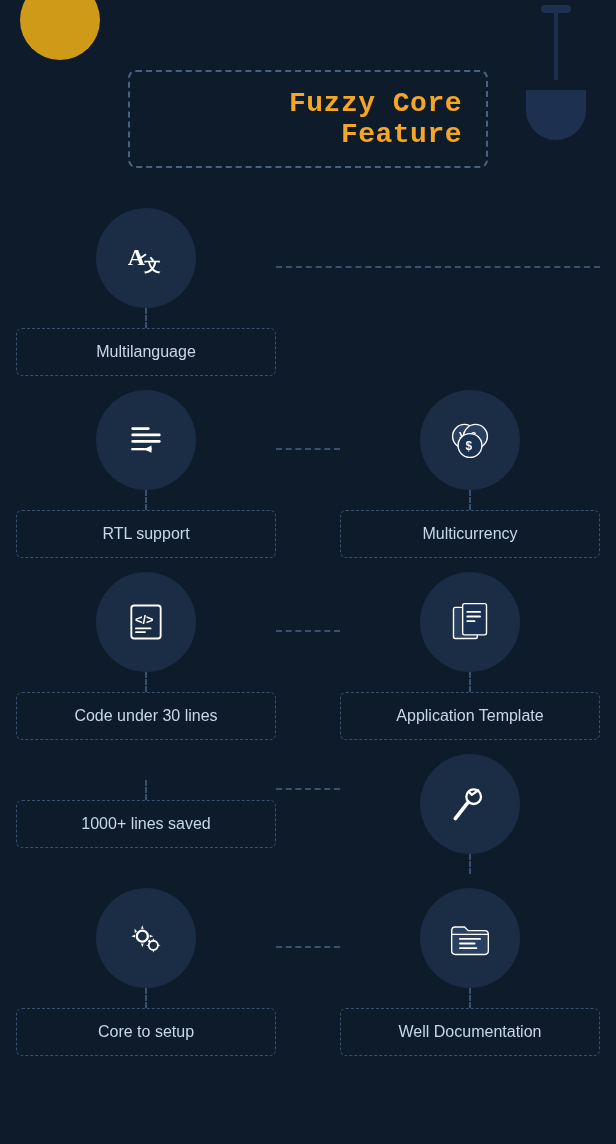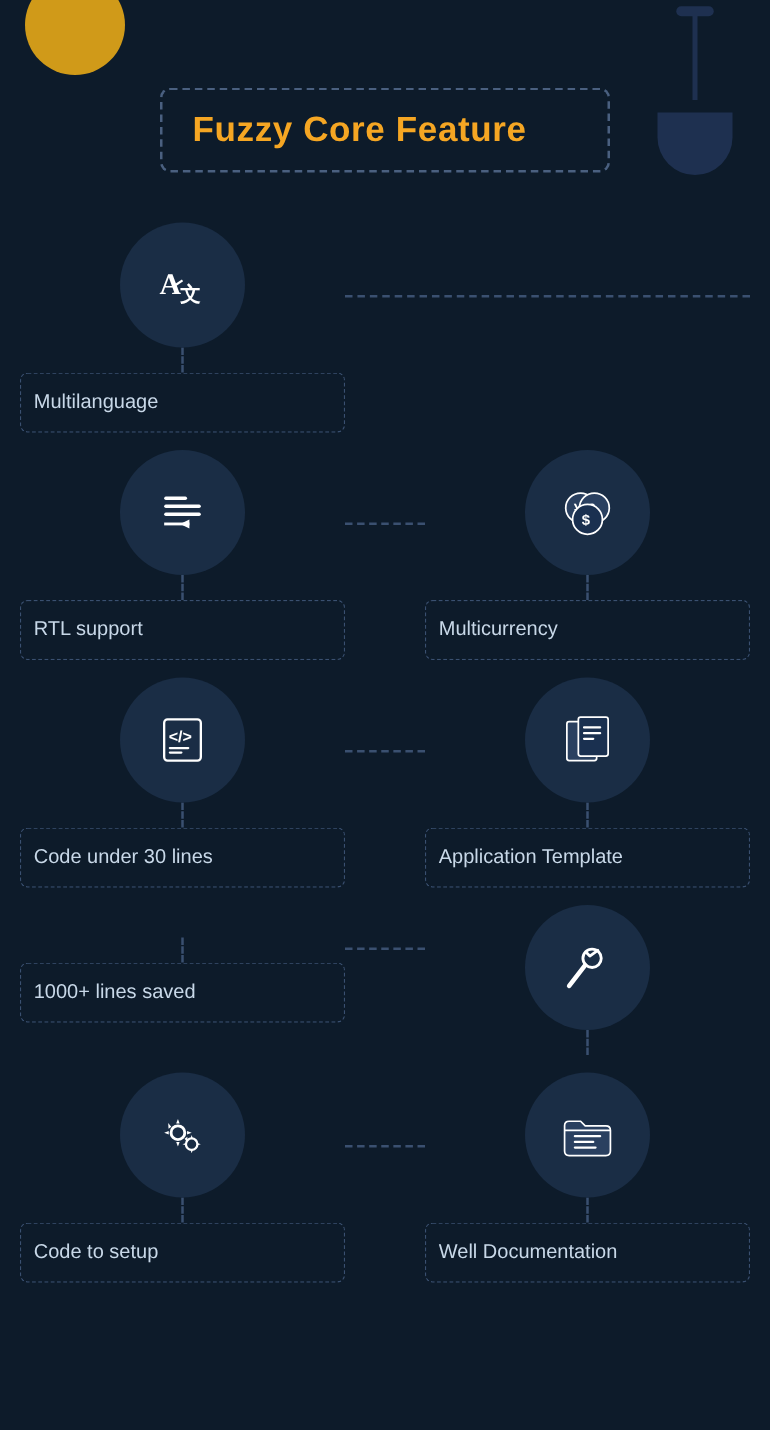--- a/index.html
+++ b/index.html
@@ -66,23 +66,24 @@
     .page-wrapper {
       position: relative;
       padding: 30px 16px 40px;
     }
 
     
     .title-box {
       border: 2px dashed #4a6080;
       border-radius: 8px;
       padding: 16px 24px;
-      text-align: left;
+      text-align: right;
       margin: 40px auto 40px;
       width: 360px;
+      font-family: Liberation Mono, monospace;
     }
 
     .title-text {
       font-size: 28px;
       font-weight: 800;
       color: #f5a623;
       letter-spacing: 0.5px;
     }
 
     
@@ -103,21 +104,21 @@
       width: 44px;
       height: 44px;
       fill: white;
     }
 
     
     .label-box {
       border: 1px dashed #3a5070;
       border-radius: 6px;
       padding: 14px 10px;
-      text-align: left;
+      text-align: center;
       width: 100%;
       margin-top: 0;
       font-size: 16px;
       font-weight: 500;
       color: #c8d8e8;
       background: transparent;
     }
 
     
     .v-connector {
@@ -304,21 +305,21 @@
           <path d="M28.5 30.5 L25.8 27.2 L28.2 25.5 Z" fill="white"></path>
 
           <circle cx="32" cy="32" r="5" fill="none" stroke="white" stroke-width="2"></circle>
           <path d="M32 24 L33 27 L31 27 Z" fill="white"></path>
           <path d="M32 40 L33 37 L31 37 Z" fill="white"></path>
           <path d="M24 32 L27 33 L27 31 Z" fill="white"></path>
           <path d="M40 32 L37 33 L37 31 Z" fill="white"></path>
         </svg>
       </div>
       <div class="v-connector"></div>
-      <div class="label-box">Code to setup</div>
+      <div class="label-box">Core to setup</div>
     </div>
 
     <div class="mid-line"></div>
 
     <div class="feature-block">
       <div class="icon-circle">
         <svg class="icon-svg" viewBox="0 0 48 48" fill="white">
 
           <path d="M4 16 Q4 12 8 12 L18 12 L22 16 L40 16 Q44 16 44 20 L44 38 Q44 42 40 42 L8 42 Q4 42 4 38 Z" fill="#2a4060" stroke="white" stroke-width="1.5"></path>
           <path d="M4 20 L44 20" stroke="white" stroke-width="1.5"></path>

